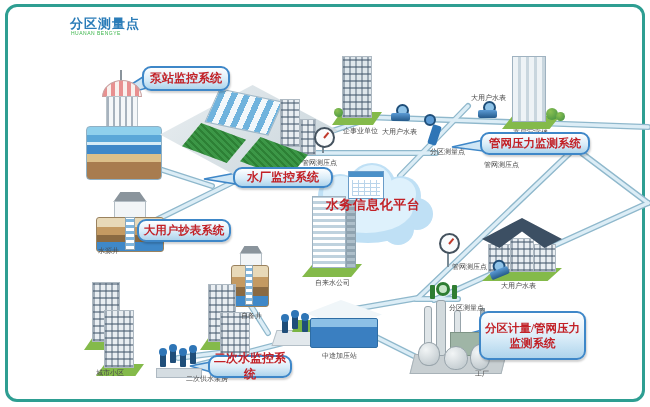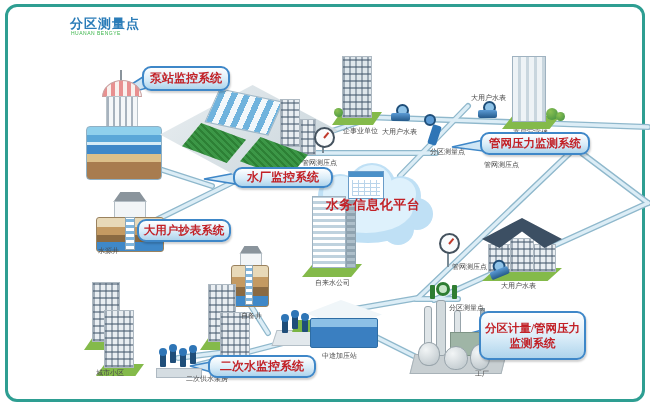--- a/index.html
+++ b/index.html
@@ -278,16 +278,16 @@
   <div class="lbl" style="left:98px;top:246px;">水源井</div>
   <div class="lbl" style="left:241px;top:311px;">自备井</div>
   <div class="lbl" style="left:96px;top:368px;">城市小区</div>
   <div class="lbl" style="left:186px;top:374px;">二次供水泵房</div>
   <div class="lbl" style="left:322px;top:351px;">中途加压站</div>
   <div class="lbl" style="left:475px;top:369px;">工厂</div>
 
   <div class="callout" style="left:142px;top:66px;width:88px;height:25px;font-size:12px;">泵站监控系统</div>
   <div class="callout" style="left:233px;top:167px;width:100px;height:21px;font-size:12px;">水厂监控系统</div>
   <div class="callout" style="left:137px;top:219px;width:94px;height:23px;font-size:11.5px;">大用户抄表系统</div>
-  <div class="callout" style="left:208px;top:355px;width:108px;height:23px;font-size:12px;">二次水监控系统</div>
+  <div class="callout" style="left:208px;top:355px;width:84px;height:23px;font-size:12px;">二次水监控系统</div>
   <div class="callout" style="left:480px;top:132px;width:110px;height:23px;font-size:11.5px;">管网压力监测系统</div>
   <div class="callout" style="left:479px;top:311px;width:107px;height:49px;font-size:11.5px;padding:2px;">分区计量/管网压力监测系统</div>
 </div>
 
 </body></html>

